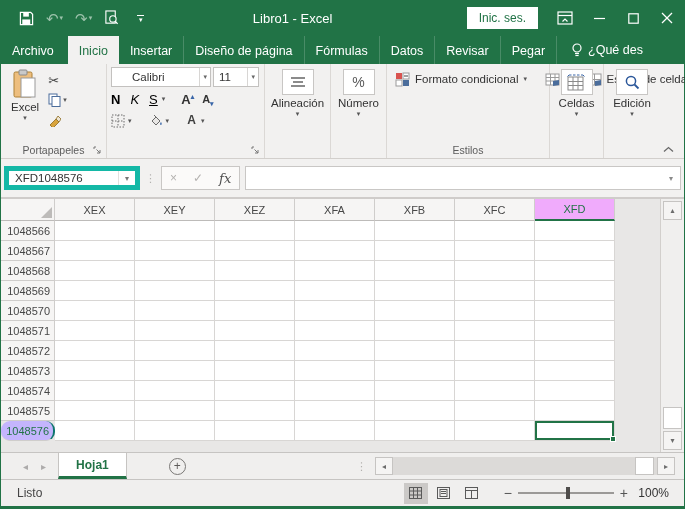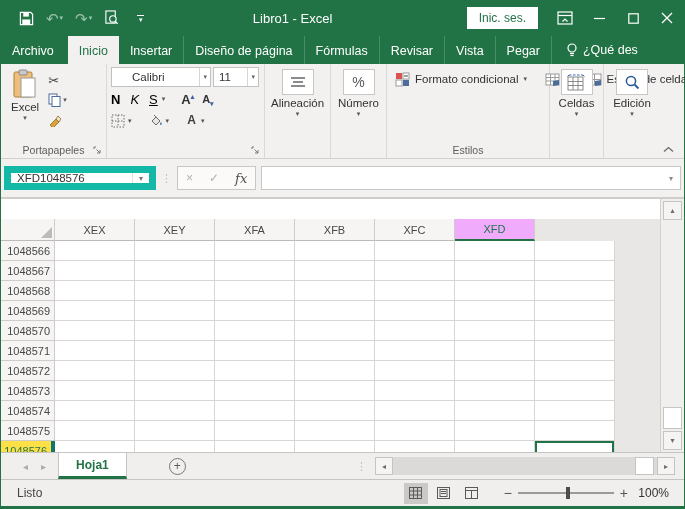--- a/index.html
+++ b/index.html
@@ -51,40 +51,40 @@
   .caret { font-size:7px; color:#555; }
   .bold-b { font-weight:bold; font-size:13px; } .ital-k { font-style:italic; font-size:13px; } .und-s { text-decoration:underline; font-size:13px; }
   .fontsize-btn { position:relative; font-weight:bold; font-size:12px; color:#333; }
   .tri-up { color:#3a66a8; font-size:7px; position:relative; top:-5px; }
   .tri-dn { color:#3a66a8; font-size:7px; position:relative; top:3px; }
   .colorbar { width:13px; height:4px; margin-top:-1px; }
   .collapse-chev { position:absolute; right:10px; bottom:5px; color:#6a6a6a; }
 
   
   .fbar { height:40px; background:#f2f1f0; border-bottom:2px solid #cfccca; display:flex; align-items:center; padding:0 3px; gap:5px; flex:none; }
-  .namebox { width:152px; height:24px; background:#fff; border:7px solid #14b8a6; display:flex; align-items:center; font-size:11.5px; color:#333; padding-left:6px; }
+  .namebox { width:136px; height:24px; background:#fff; border:5px solid #14b8a6; display:flex; align-items:center; font-size:11.5px; color:#333; padding-left:6px; }
   .namebox .cc { margin-left:auto; font-size:8px; color:#777; padding:0 6px; border-left:1px solid #e2e0de; height:100%; display:flex; align-items:center; }
   .vdots { color:#b3b1af; font-size:11px; letter-spacing:0; }
   .fxbtns { height:24px; background:#fbfaf9; border:1px solid #c9c7c5; display:flex; align-items:center; padding:0 8px; gap:16px; }
   .fx-x,.fx-ck { color:#b4b2b0; font-size:12px; }
   .fx-fx { font-family:"DejaVu Serif", serif; font-style:italic; font-size:13px; color:#4f4f4f; }
   .formula-field { flex:1; height:24px; background:#fff; border:1px solid #c9c7c5; display:flex; align-items:center; }
   .formula-field .expand { margin-left:auto; padding-right:7px; color:#8a8a8a; font-size:8px; }
 
   
   .gridarea { height:253px; display:flex; flex:none; }
-  .sheetpane { width:659px; background:#e8e7e6; position:relative; overflow:hidden;margin-top:20px; }
+  .sheetpane { width:659px; background:#e8e7e6; position:relative; overflow:hidden; }
   .hdr-row { display:flex; height:22px; }
   .corner { width:54px; height:22px; background:#f6f5f4; border-right:1px solid #cfcdcb; border-bottom:1px solid #bdbbb9; position:relative; }
   .corner .tri { position:absolute; right:2px; bottom:2px; width:0; height:0; border-left:11px solid transparent; border-bottom:11px solid #bdbbb9; }
   .colh { width:80px; height:22px; background:#f6f5f4; border-right:1px solid #cfcdcb; border-bottom:1px solid #bdbbb9; display:flex; align-items:center; justify-content:center; font-size:11px; color:#474747; }
   .colh.sel { background:#f0abfc; color:#217346; border-bottom:2px solid #217346; }
   .grow { display:flex; height:20px; }
   .rowh { width:54px; background:#f6f5f4; border-right:1px solid #cfcdcb; border-bottom:1px solid #cfcdcb; font-size:11px; color:#474747; display:flex; align-items:center; justify-content:flex-end; padding-right:4px; }
-  .rowh.sel { background:#fde047; color:#217346; border-right:4px solid #0f766e; }
+  .rowh.sel { background:#c4b5fd; color:#217346; border-right:2px solid #0f766e;border-radius:9px; }
   .cell { width:80px; background:#fff; border-right:1px solid #d8d6d4; border-bottom:1px solid #d8d6d4; position:relative; }
   .cell.selcell { box-shadow:inset 0 0 0 2px #217346; }
   .cell.selcell .handle { position:absolute; right:-2px; bottom:-2px; width:6px; height:6px; background:#217346; border:1px solid #fff; z-index:3; }
 
   .vscroll { width:24px; background:#f0efee; border-left:1px solid #d2cfcc; display:flex; flex-direction:column; padding:2px 2px; }
   .sbtn { height:19px; background:#f5f4f3; border:1px solid #c6c4c2; display:flex; align-items:center; justify-content:center; color:#6c6c6c; font-size:8px; flex:none; }
   .vtrack { flex:1; position:relative; }
   .vthumb { position:absolute; left:0; right:0; bottom:2px; height:22px; background:#fff; border:1px solid #c6c4c2; }
 
   
@@ -188,22 +188,22 @@
     </div>
   </div>
 
   <div class="tabrow">
     <div style="display:flex;align-items:stretch;">
         <div class="rtab">Archivo</div>
         <div class="rtab active">Inicio</div>
         <div class="rtab">Insertar</div>
         <div class="rtab">Diseño de página</div>
         <div class="rtab">Fórmulas</div>
+        <div class="rtab">Datos</div>
         <div class="rtab">Revisar</div>
-        <div class="rtab">Vista</div>
         <div class="rtab">Pegar</div>
       </div>
     <div class="tabrow-right">
       <div class="tellme">
         <span>
           <svg width="12" height="15" viewBox="0 0 12 15">
               <circle cx="6" cy="5" r="4" fill="none" stroke="#fff" stroke-width="1.2"></circle>
               <line x1="4" y1="10.5" x2="8" y2="10.5" stroke="#fff" stroke-width="1.2"></line>
               <line x1="4.4" y1="12.5" x2="7.6" y2="12.5" stroke="#fff" stroke-width="1.2"></line>
             </svg>
@@ -448,20 +448,21 @@
   </div>
 
   <div class="gridarea">
     <div class="sheetpane">
       <div class="hdr-row">
         <div class="corner">
             <div class="tri"></div>
           </div>
       <div class="colh">XEX</div>
           <div class="colh">XEY</div>
+          <div class="colh">XEZ</div>
           <div class="colh">XFA</div>
           <div class="colh">XFB</div>
           <div class="colh">XFC</div>
           <div class="colh sel">XFD</div>
         </div>
       <div>
           <div class="grow">
             <div class="rowh">1048566</div>
             <div class="cell"></div>
             <div class="cell"></div>

